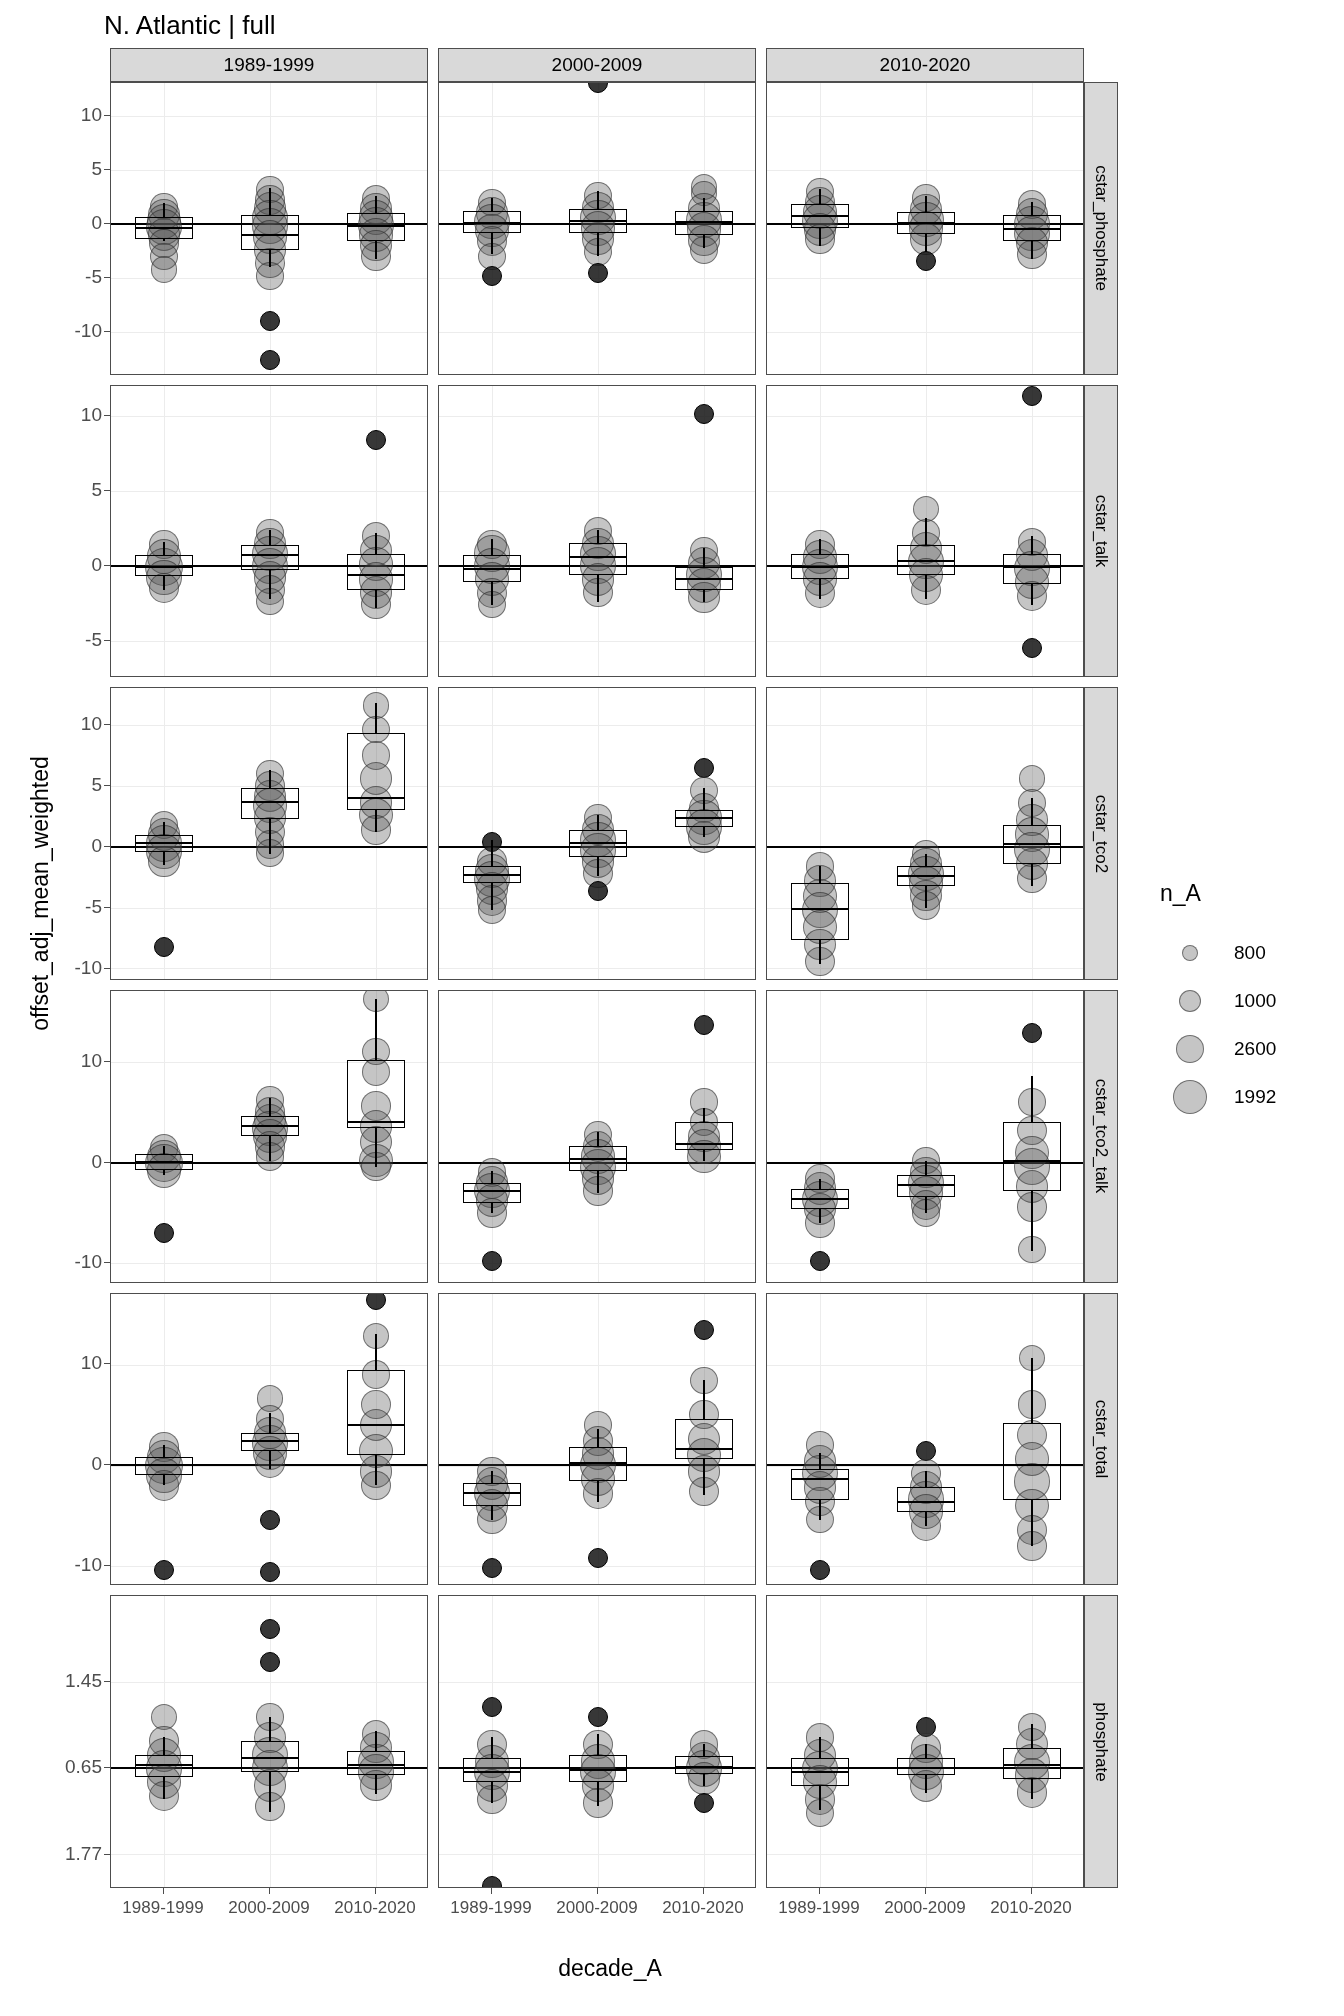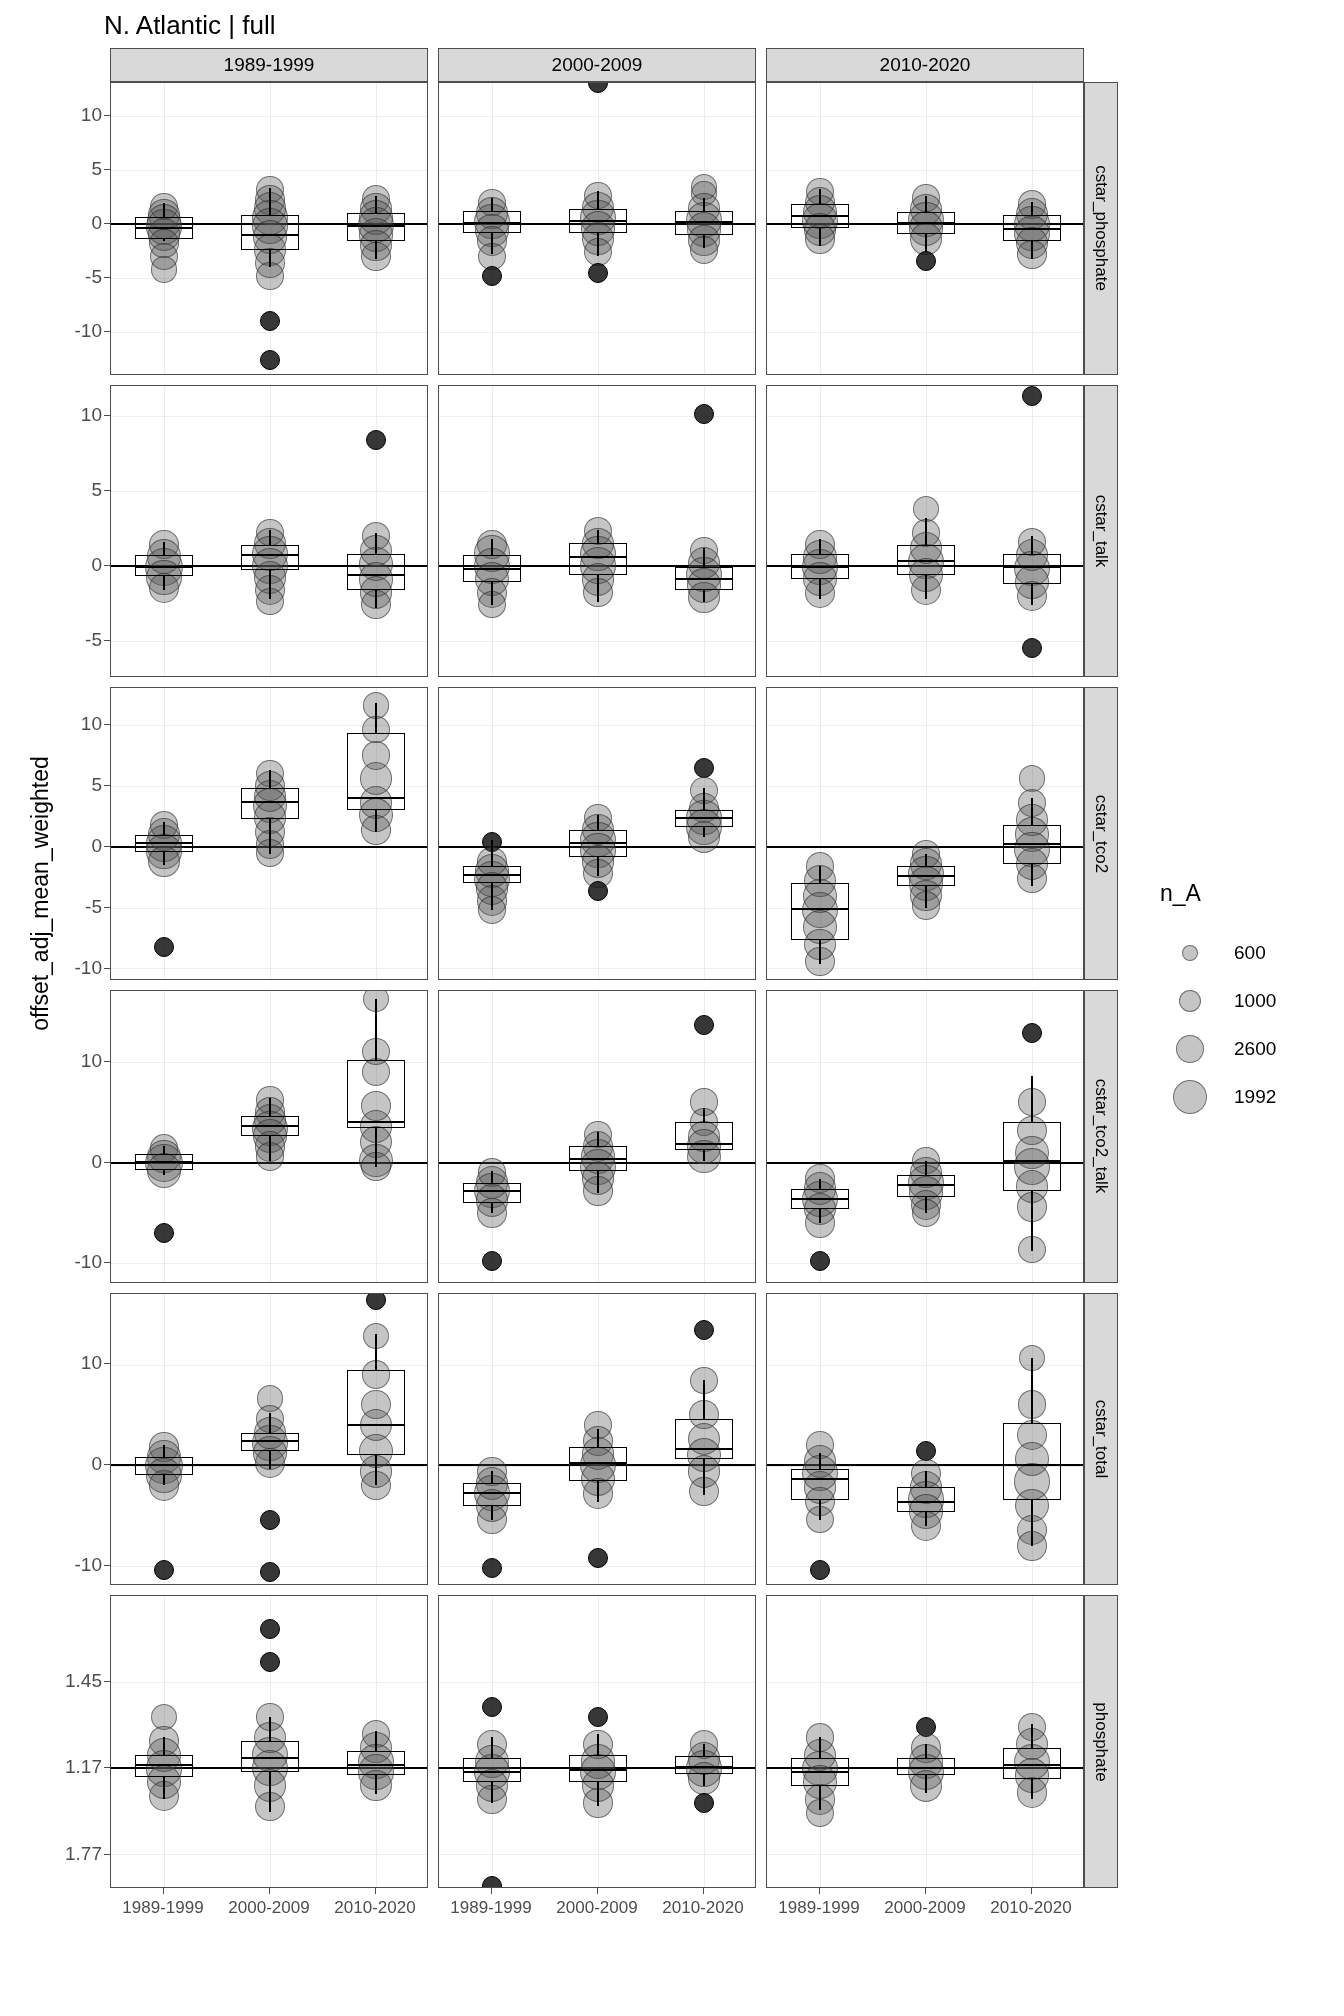--- a/index.html
+++ b/index.html
@@ -141,20 +141,21 @@
   .legend-label{font-size:19px;color:#000;margin-left:14px;}
 </style>
 </head>
 <body>
 
 <div id="root">
 
   <div class="plot-title">N. Atlantic | full</div>
 
   <div class="y-axis-title">offset_adj_mean_weighted</div>
+  <div class="x-axis-title">decade_A</div>
 
   <div class="grid" id="grid">
       <div class="col-strip" style="left: 0px; top: 0px; width: 318px;">
         <span>1989-1999</span>
       </div>
       <div class="col-strip" style="left: 328px; top: 0px; width: 318px;">
         <span>2000-2009</span>
       </div>
       <div class="col-strip" style="left: 656px; top: 0px; width: 318px;">
         <span>2010-2020</span>
@@ -885,21 +886,21 @@
         <div class="pt" style="width: 35.2551px; height: 35.2551px; left: 247.372px; top: 147.643px;"></div>
         <div class="pt" style="width: 35.2551px; height: 35.2551px; left: 247.372px; top: 157.972px;"></div>
         <div class="pt" style="width: 31.2821px; height: 31.2821px; left: 249.359px; top: 173.731px;"></div>
         <div class="whisk" style="left: 264.2px; top: 134.282px; height: 20.6588px;"></div>
         <div class="whisk" style="left: 264.2px; top: 179.043px; height: 18.9373px;"></div>
         <div class="box" style="left: 235.85px; top: 154.941px; width: 58.3px; height: 24.102px; background: transparent;"></div>
         <div class="median" style="left: 235.85px; top: 167.714px; width: 58.3px;"></div>
       </div>
       <div class="ytick" style="left: -78px; top: 1805.57px; width: 70px;">1.77</div>
       <div class="ytickmark" style="left: -6px; top: 1805.57px;"></div>
-      <div class="ytick" style="left: -78px; top: 1719.49px; width: 70px;">1.17</div>
+      <div class="ytick" style="left: -78px; top: 1719.49px; width: 70px;">0.65</div>
       <div class="ytickmark" style="left: -6px; top: 1719.49px;"></div>
       <div class="ytick" style="left: -78px; top: 1633.41px; width: 70px;">1.45</div>
       <div class="ytickmark" style="left: -6px; top: 1633.41px;"></div>
       <div class="xtick" style="left: 53px; top: 1850px;">1989-1999</div>
       <div class="xtickmark" style="left: 53px; top: 1840px;"></div>
       <div class="xtick" style="left: 159px; top: 1850px;">2000-2009</div>
       <div class="xtickmark" style="left: 159px; top: 1840px;"></div>
       <div class="xtick" style="left: 265px; top: 1850px;">2010-2020</div>
       <div class="xtickmark" style="left: 265px; top: 1840px;"></div>
       <div class="panel" style="left: 328px; top: 1547.33px; width: 318px; height: 292.667px;">
@@ -992,21 +993,21 @@
       <div class="xtickmark" style="left: 921px; top: 1840px;"></div>
     </div>
 
   <div class="legend">
     <div class="legend-title">n_A</div>
     <div id="legend-items">
         <div class="legend-row">
           <div class="legend-key">
             <div class="legend-bubble" style="width: 16px; height: 16px;"></div>
           </div>
-          <div class="legend-label">600</div>
+          <div class="legend-label">800</div>
         </div>
         <div class="legend-row">
           <div class="legend-key">
             <div class="legend-bubble" style="width: 22px; height: 22px;"></div>
           </div>
           <div class="legend-label">1000</div>
         </div>
         <div class="legend-row">
           <div class="legend-key">
             <div class="legend-bubble" style="width: 28px; height: 28px;"></div>

